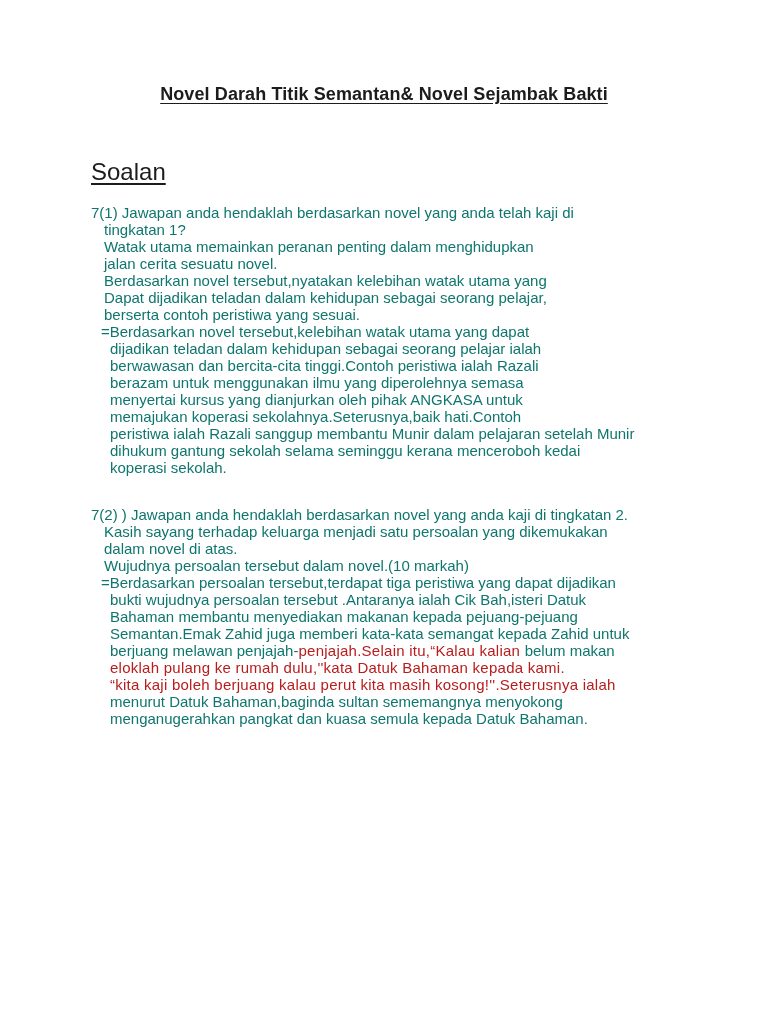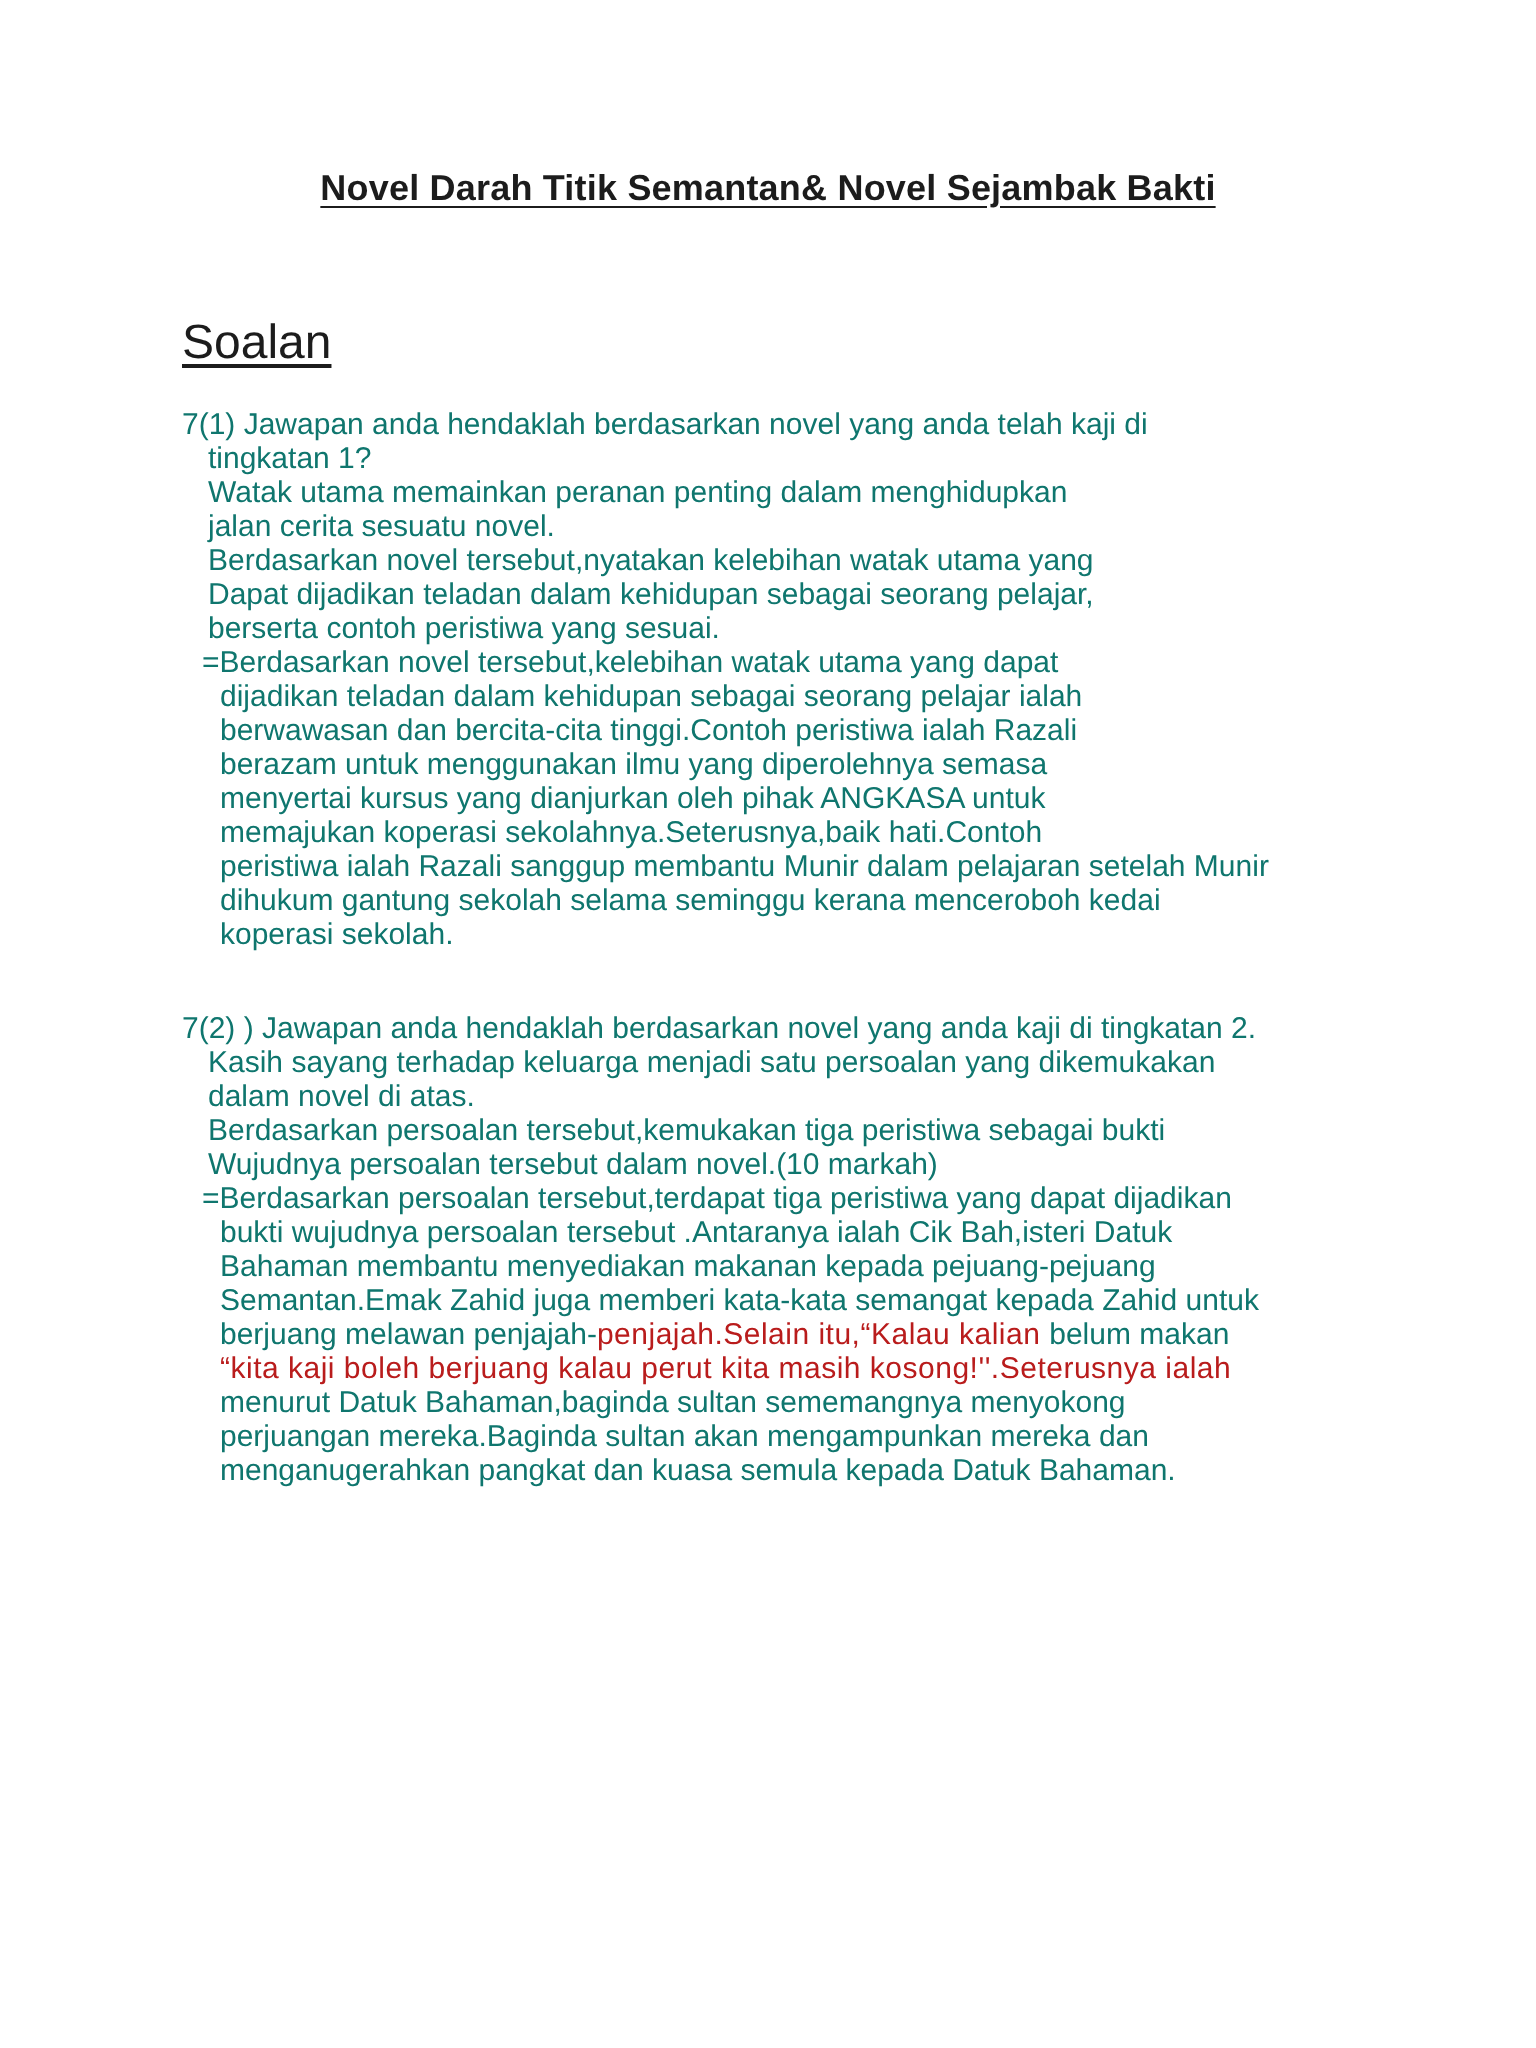--- a/index.html
+++ b/index.html
@@ -78,26 +78,25 @@
         <div class="line indent-acont"><span class="seg-normal">menyertai kursus yang dianjurkan oleh pihak ANGKASA untuk</span></div>
         <div class="line indent-acont"><span class="seg-normal">memajukan koperasi sekolahnya.Seterusnya,baik hati.Contoh</span></div>
         <div class="line indent-acont"><span class="seg-normal">peristiwa ialah Razali sanggup membantu Munir dalam pelajaran setelah Munir</span></div>
         <div class="line indent-acont"><span class="seg-normal">dihukum gantung sekolah selama seminggu kerana menceroboh kedai</span></div>
         <div class="line indent-acont"><span class="seg-normal">koperasi sekolah.</span></div>
       </div>
       <div class="question-block q1">
         <div class="line indent-label"><span class="seg-normal">7(2) ) Jawapan anda hendaklah berdasarkan novel yang anda kaji di tingkatan 2.</span></div>
         <div class="line indent-qcont"><span class="seg-normal">Kasih sayang terhadap keluarga menjadi satu persoalan yang dikemukakan</span></div>
         <div class="line indent-qcont"><span class="seg-normal">dalam novel di atas.</span></div>
-        <div class="line indent-qcont"><span class="seg-normal">Berdasarkan persoalan tersebut,kemukakan tiga peristiwa sebagai bukti</span></div>
         <div class="line indent-qcont"><span class="seg-normal">Wujudnya persoalan tersebut dalam novel.(10 markah)</span></div>
         <div class="line indent-eq"><span class="seg-normal">=Berdasarkan persoalan tersebut,terdapat tiga peristiwa yang dapat dijadikan</span></div>
         <div class="line indent-acont"><span class="seg-normal">bukti wujudnya persoalan tersebut .Antaranya ialah Cik Bah,isteri Datuk</span></div>
         <div class="line indent-acont"><span class="seg-normal">Bahaman membantu menyediakan makanan kepada pejuang-pejuang</span></div>
         <div class="line indent-acont"><span class="seg-normal">Semantan.Emak Zahid juga memberi kata-kata semangat kepada Zahid untuk</span></div>
         <div class="line indent-acont"><span class="seg-normal">berjuang melawan penjajah-</span><span class="seg-light">penjajah.Selain itu,“Kalau kalian </span><span class="seg-normal">belum makan</span></div>
+        <div class="line indent-acont"><span class="seg-light">eloklah pulang ke rumah dulu,''kata Datuk Bahaman kepada kami.</span></div>
         <div class="line indent-acont"><span class="seg-light">“kita kaji boleh berjuang kalau perut kita masih kosong!''.Seterusnya ialah</span></div>
         <div class="line indent-acont"><span class="seg-normal">menurut Datuk Bahaman,baginda sultan sememangnya menyokong</span></div>
-        <div class="line indent-acont"><span class="seg-normal">perjuangan mereka.Baginda sultan akan mengampunkan mereka dan</span></div>
         <div class="line indent-acont"><span class="seg-normal">menganugerahkan pangkat dan kuasa semula kepada Datuk Bahaman.</span></div>
       </div>
     </div>
 </div>
 
 </body></html>

